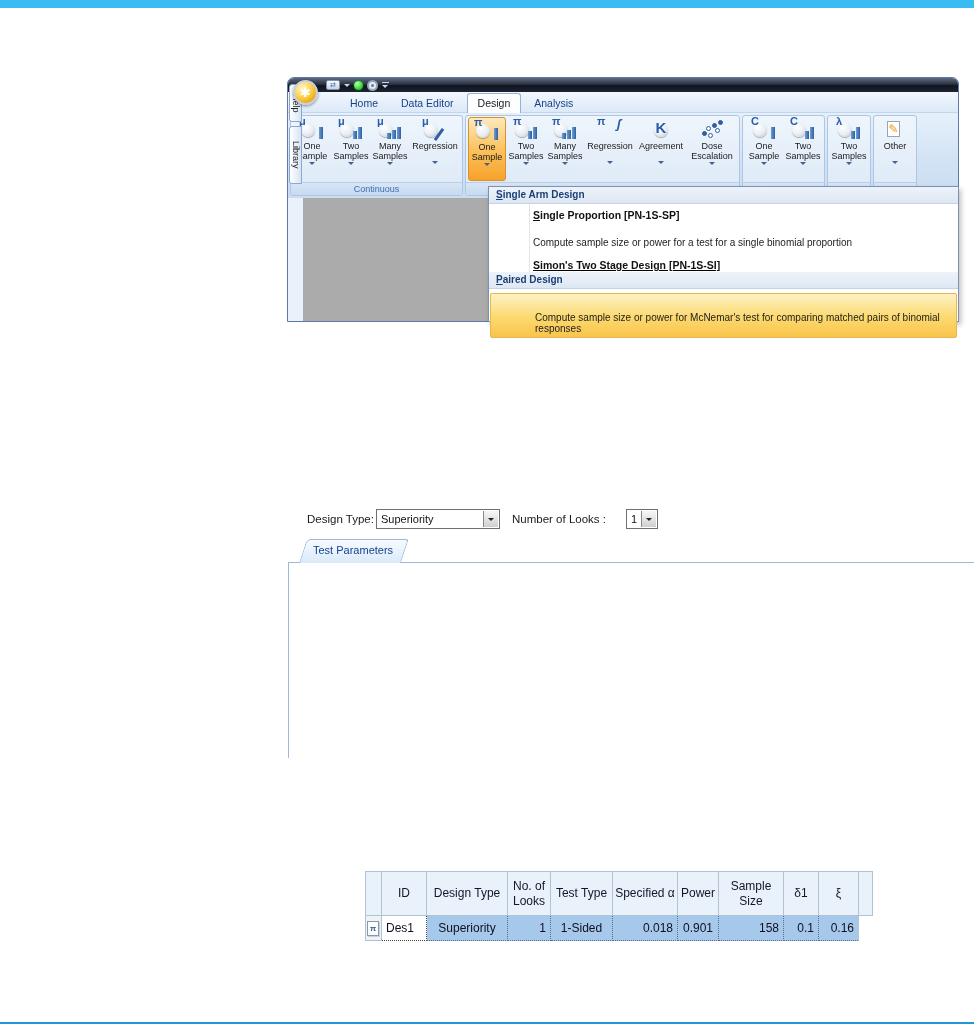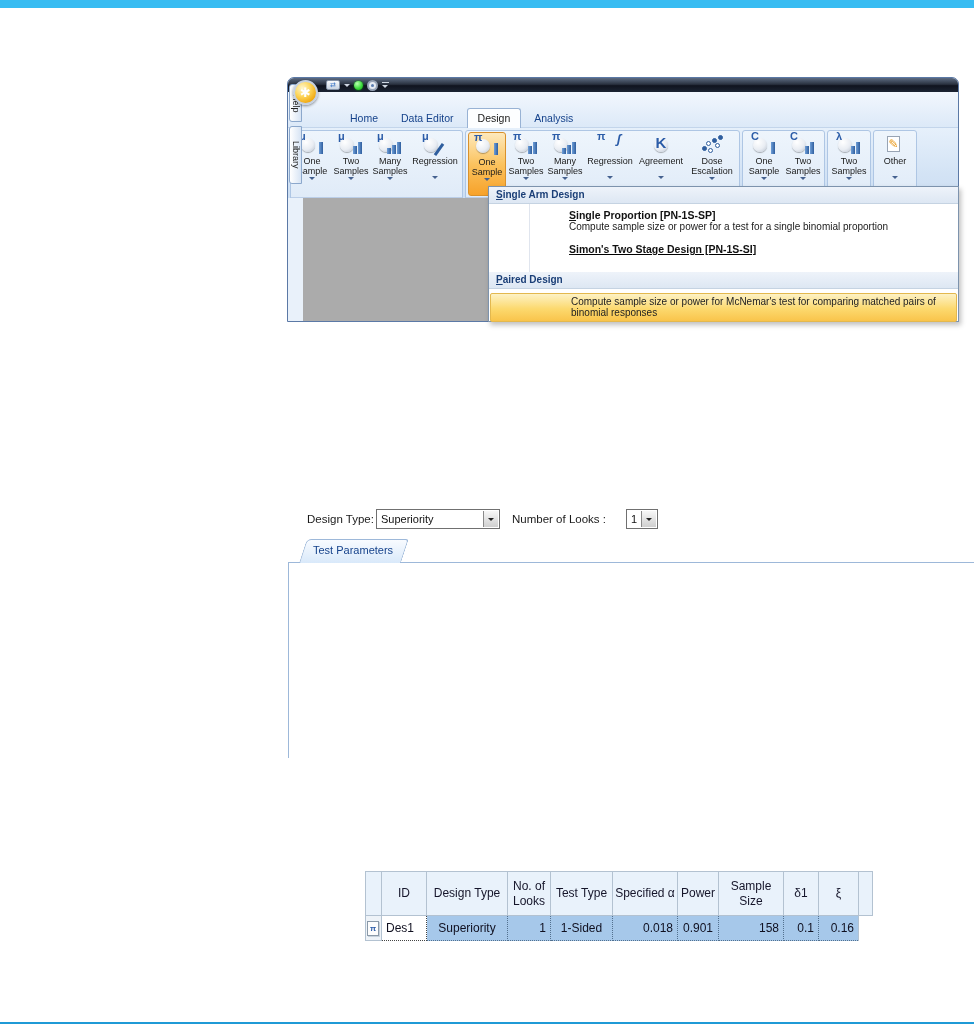--- a/index.html
+++ b/index.html
@@ -24,21 +24,21 @@
   .qat-win { width:14px; height:10px; border:1px solid #8391a6; border-radius:2px;
           background:linear-gradient(#f8fafc,#c9d4e2); color:#3a74c4; font-size:7px; line-height:8px; text-align:center; }
   .qat-caret { width:0; height:0; border:3px solid transparent; border-top-color:#cfd6e2; margin-top:3px; }
   .qat-dot { width:9px; height:9px; border-radius:50%;
           background:radial-gradient(circle at 35% 30%, #b8ffb0, #3ddc3d 55%, #119c11); box-shadow:0 0 2px #0a0; }
   .qat-gear { width:11px; height:11px; border-radius:50%; border:2px solid #97a3b6; background:#e6ebf3; position:relative; }
   .qat-gear::after { content:""; position:absolute; left:2px; top:2px; width:3px; height:3px; border-radius:50%; background:#5b7db0; }
   .qat-more { width:7px; height:8px; border-top:1px solid #cfd6e2; position:relative; margin-top:2px; }
   .qat-more::after { content:""; position:absolute; left:0; top:2px; width:0; height:0; border:3px solid transparent; border-top-color:#cfd6e2; }
 
-  .tabrow { position:relative; height:36px; background:linear-gradient(#f2f7fd,#dce9f8);
+  .tabrow { position:relative; height:21px; background:linear-gradient(#f2f7fd,#dce9f8);
           border-bottom:1px solid #c3d5eb; padding-left:52px; display:flex; align-items:flex-end; gap:3px; }
   .rtab { font-size:10.5px; color:#15428b; padding:3px 10px 3px 10px; }
   .rtab.active { background:#fdfeff; border:1px solid #98b2d4; border-bottom:none; border-radius:3px 3px 0 0;
           color:#1a1a1a; margin-bottom:-1px; padding-bottom:4px; }
 
   .rbody { position:relative; height:85px; background:linear-gradient(#e6f0fb, #d3e3f5 55%, #c9dcf2);
           display:flex; gap:2px; padding:2px 2px; align-items:stretch; }
   .rgroup { border:1px solid #aec6e4; border-radius:3px; background:linear-gradient(#eef5fc,#dde9f7);
           display:flex; flex-direction:column; flex-shrink:0; }
   .rgroup-buttons { display:flex; flex:1; padding:1px 2px; gap:1px; align-items:stretch; }
@@ -79,24 +79,24 @@
           font-size:9px; color:#222; text-align:center; padding:6px 0; }
   .side-tab.t1 { top:6px;  height:38px; }
   .side-tab.t2 { top:48px; height:58px; }
 
   .menu { position:absolute; left:200px; top:108px; width:471px; height:136px; background:#fff;
           border:1px solid #7d93ad; box-shadow:2px 3px 5px rgba(0,0,0,.25); z-index:8; }
   .menu-cat { height:17px; background:linear-gradient(#eef3fa,#dde7f3); border-bottom:1px solid #c5d3e2;
           color:#1b3f77; font-weight:bold; font-size:10px; line-height:16px; padding-left:7px; }
   .menu-items { position:relative; padding:3px 0 3px 0; }
   .gutter { position:absolute; left:40px; top:0; bottom:0; width:1px; background:#e0e5ee; }
-  .menu-item { position:relative; padding:2px 8px 3px 80px; }
+  .menu-item { position:relative; padding:2px 8px 3px 44px; }
   .mi-title { font-weight:bold; font-size:10.5px; color:#111; }
   .mi-title u { text-decoration:underline; }
-  .mi-desc { font-size:10px; color:#222; margin-top:0; }
+  .mi-desc { font-size:10px; color:#222; margin-top:16px; }
   .menu-item.hl { background:linear-gradient(#fdf2c5, #fcd96e 55%, #f9c44b); border:1px solid #e3b84e;
           border-radius:2px; margin:1px 1px; }
 
   
   .lbl { position:absolute; font-size:11.5px; color:#1a1a1a; white-space:nowrap; }
   .combo { position:absolute; height:20px; background:#fff; border:1px solid #707070; font-size:11px;
           color:#111; line-height:18px; padding-left:4px; }
   .combo .arr { position:absolute; right:1px; top:1px; bottom:1px; width:15px; border-left:1px solid #8a8a8a;
           background:linear-gradient(#f7f7f7,#cfcfcf); }
   .combo .arr::after { content:""; position:absolute; left:4px; top:7px; width:0; height:0;

